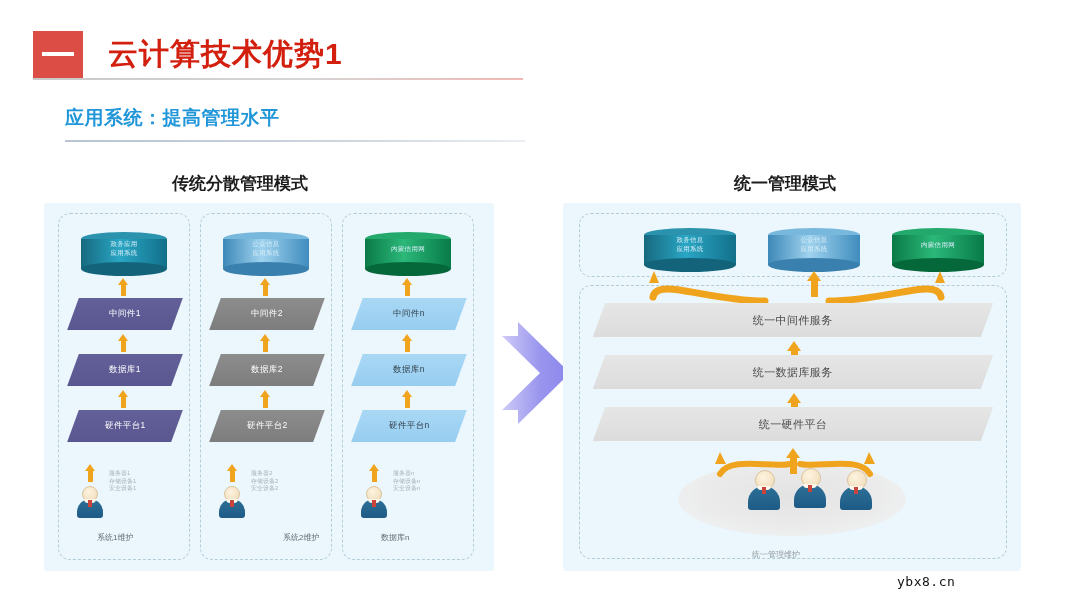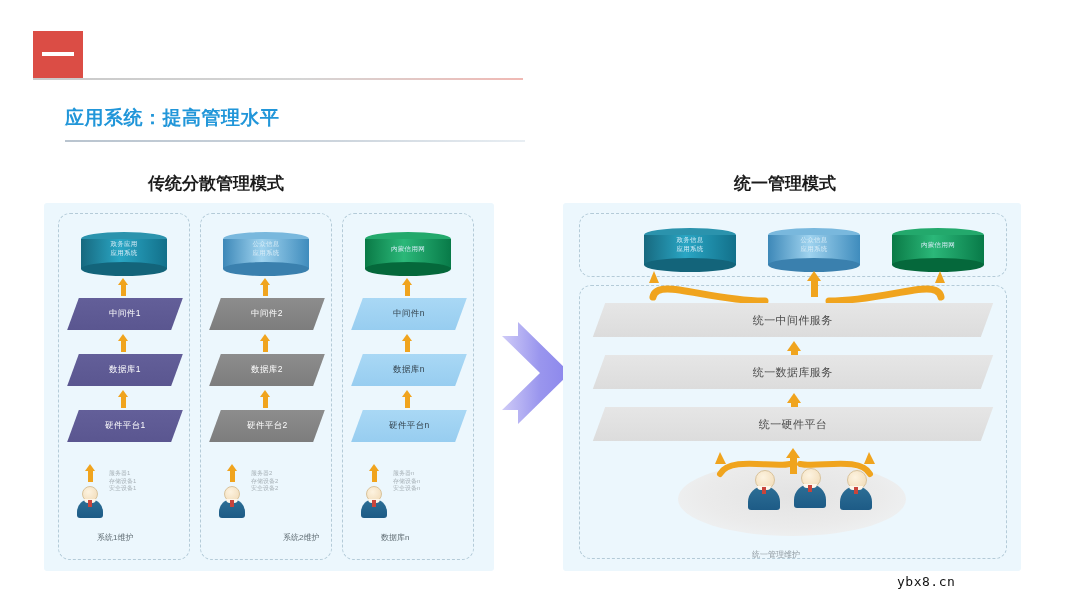--- a/index.html
+++ b/index.html
@@ -14,21 +14,21 @@
   .hdr-sq i{position:absolute;left:9px;top:21px;width:32px;height:4px;background:#fff;display:block;}
   .hdr-title{position:absolute;left:108px;top:34px;font-size:30px;font-weight:bold;color:#d21f0e;letter-spacing:1px;white-space:nowrap;}
   .hdr-rule{position:absolute;left:33px;top:78px;width:490px;height:2px;
     background:linear-gradient(to right,#c9c9c9 0%,#d5d5d5 55%,#f0b9b4 100%);}
   
   .sub-title{position:absolute;left:65px;top:105px;font-size:19px;font-weight:bold;color:#2196d9;white-space:nowrap;letter-spacing:.5px;}
   .sub-rule{position:absolute;left:65px;top:140px;width:460px;height:2px;
     background:linear-gradient(to right,#b9c4cf 0%,#cdd5dd 60%,#e8eef3 100%);}
   
   .cap{position:absolute;font-size:17px;font-weight:bold;color:#1b1b1b;white-space:nowrap;}
-  .cap-left{left:148px;top:172px;}
+  .cap-left{left:172px;top:172px;}
   .cap-right{left:734px;top:172px;}
   
   .panel{position:absolute;background:#ecf7fd;border-radius:3px;}
   .panel-left{left:44px;top:203px;width:450px;height:368px;}
   .panel-right{left:563px;top:203px;width:458px;height:368px;}
   .dashbox{position:absolute;border:1px dashed #b4cbd8;border-radius:12px;}
   
   .col1{left:14px;top:10px;width:130px;height:345px;}
   .col2{left:156px;top:10px;width:130px;height:345px;}
   .col3{left:298px;top:10px;width:130px;height:345px;}
@@ -90,20 +90,21 @@
     font-family:"DejaVu Sans Mono","Liberation Mono",monospace;letter-spacing:.5px;}
   .curve{position:absolute;}
 </style>
 </head>
 <body>
 
 <div class="hdr">
   <div class="hdr-sq">
       <i></i>
     </div>
+  <div class="hdr-title">云计算技术优势1</div>
   <div class="hdr-rule"></div>
 </div>
 
 <div class="sub-title">应用系统：提高管理水平</div>
 <div class="sub-rule"></div>
 
 <div class="cap cap-left">传统分散管理模式</div>
 <div class="cap cap-right">统一管理模式</div>
 
 <div class="panel panel-left">

